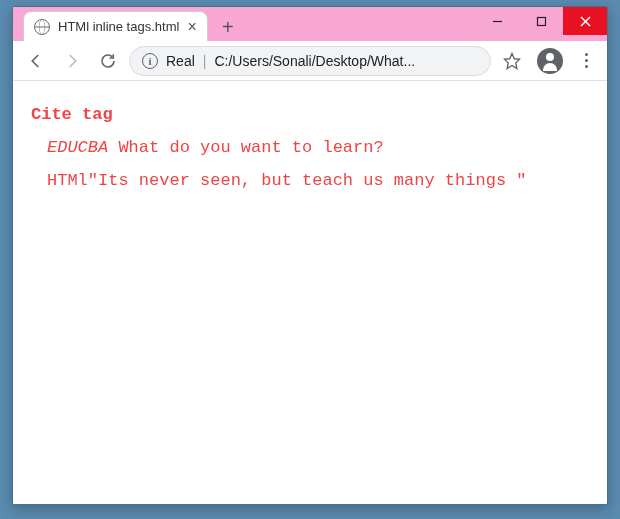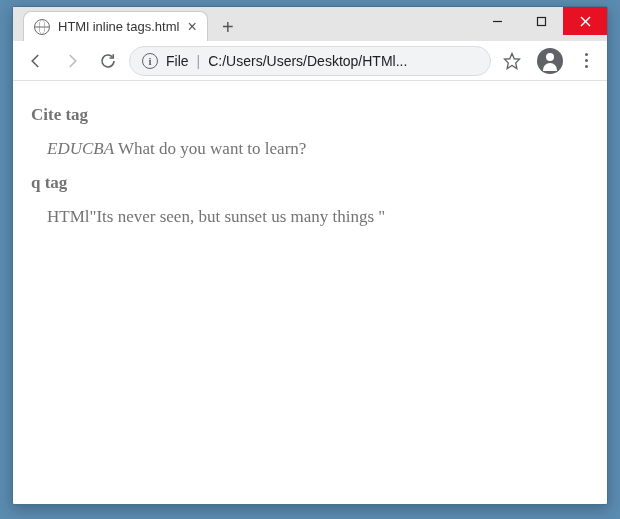--- a/index.html
+++ b/index.html
@@ -20,21 +20,21 @@
     bottom: 14px;
     background: #fff;
     border: 1px solid #4a7090;
     border-radius: 2px;
     box-shadow: 0 4px 14px rgba(0,0,0,0.25);
     display: flex;
     flex-direction: column;
   }
   .titlebar {
     height: 34px;
-    background: #e5e5e5;
+    background: #f9a8d4;
     display: flex;
     align-items: flex-end;
     position: relative;
   }
   .tab {
     margin-left: 10px;
     height: 30px;
     background: #fff;
     border: 1px solid #ccc;
     border-bottom: none;
@@ -141,23 +141,23 @@
   .star-icon svg { width: 18px; height: 18px; }
   .profile-icon { width: 26px; height: 26px; border-radius: 50%; background: #5f6368; margin: 0 4px; position: relative; }
   .profile-icon::before { content:""; position:absolute; top:5px; left:50%; transform:translateX(-50%); width:8px; height:8px; background:#fff; border-radius:50%; }
   .profile-icon::after { content:""; position:absolute; bottom:3px; left:50%; transform:translateX(-50%); width:14px; height:8px; background:#fff; border-radius:8px 8px 0 0; }
   .dots { display:flex; flex-direction:column; gap:3px; align-items:center; justify-content:center; width:26px; }
   .dots span { width:3px; height:3px; background:#5f6368; border-radius:50%; }
   .content {
     flex: 1;
     overflow: auto;
     padding: 12px 18px;
-    font-family: Liberation Serif, serif;
+    font-family: Liberation Mono, monospace;
     font-size: 17px;
-    color: #737373;
+    color: #ef4444;
   }
   .content h4 { font-size: 17px; font-weight: bold; margin: 12px 0; }
   .content p { margin: 14px 16px; }
   .cite, .dfn, .em { font-style: italic; }
 </style>
 </head>
 <body>
 
 <div class="window">
 
@@ -200,40 +200,39 @@
         </svg>
     </div>
     <div class="nav-btn">
       <svg viewBox="0 0 24 24" fill="none" stroke="currentColor" stroke-width="2.2">
           <path d="M20 12a8 8 0 1 1-2.34-5.66"></path>
           <polyline points="19 3 19 8 14 8"></polyline>
         </svg>
     </div>
     <div class="address">
       <span class="info-icon">i</span>
-      <span class="addr-prefix">File</span>
+      <span class="addr-prefix">Real</span>
       <span class="addr-sep">|</span>
-      <span class="addr-path">C:/Users/Users/Desktop/HTMl...</span>
+      <span class="addr-path">C:/Users/Sonali/Desktop/What...</span>
     </div>
     <div class="star-icon">
       <svg viewBox="0 0 24 24" fill="none" stroke="currentColor" stroke-width="1.8">
           <polygon points="12 2 15 9 22 9.5 17 14.5 18.5 22 12 18 5.5 22 7 14.5 2 9.5 9 9"></polygon>
         </svg>
     </div>
     <div class="profile-icon"></div>
     <div class="dots">
         <span></span>
         <span></span>
         <span></span>
       </div>
   </div>
 
   <div class="content">
     <h4>Cite tag</h4>
     <p><span class="cite">EDUCBA</span><span>  What do you want to learn?</span></p>
 
 
 
-    <h4>q tag</h4>
-    <p><span>HTMl</span>"<span>Its never seen, but sunset us many things </span>"</p>
+    <p><span>HTMl</span>"<span>Its never seen, but teach us many things </span>"</p>
   </div>
 
 </div>
 
 </body></html>

